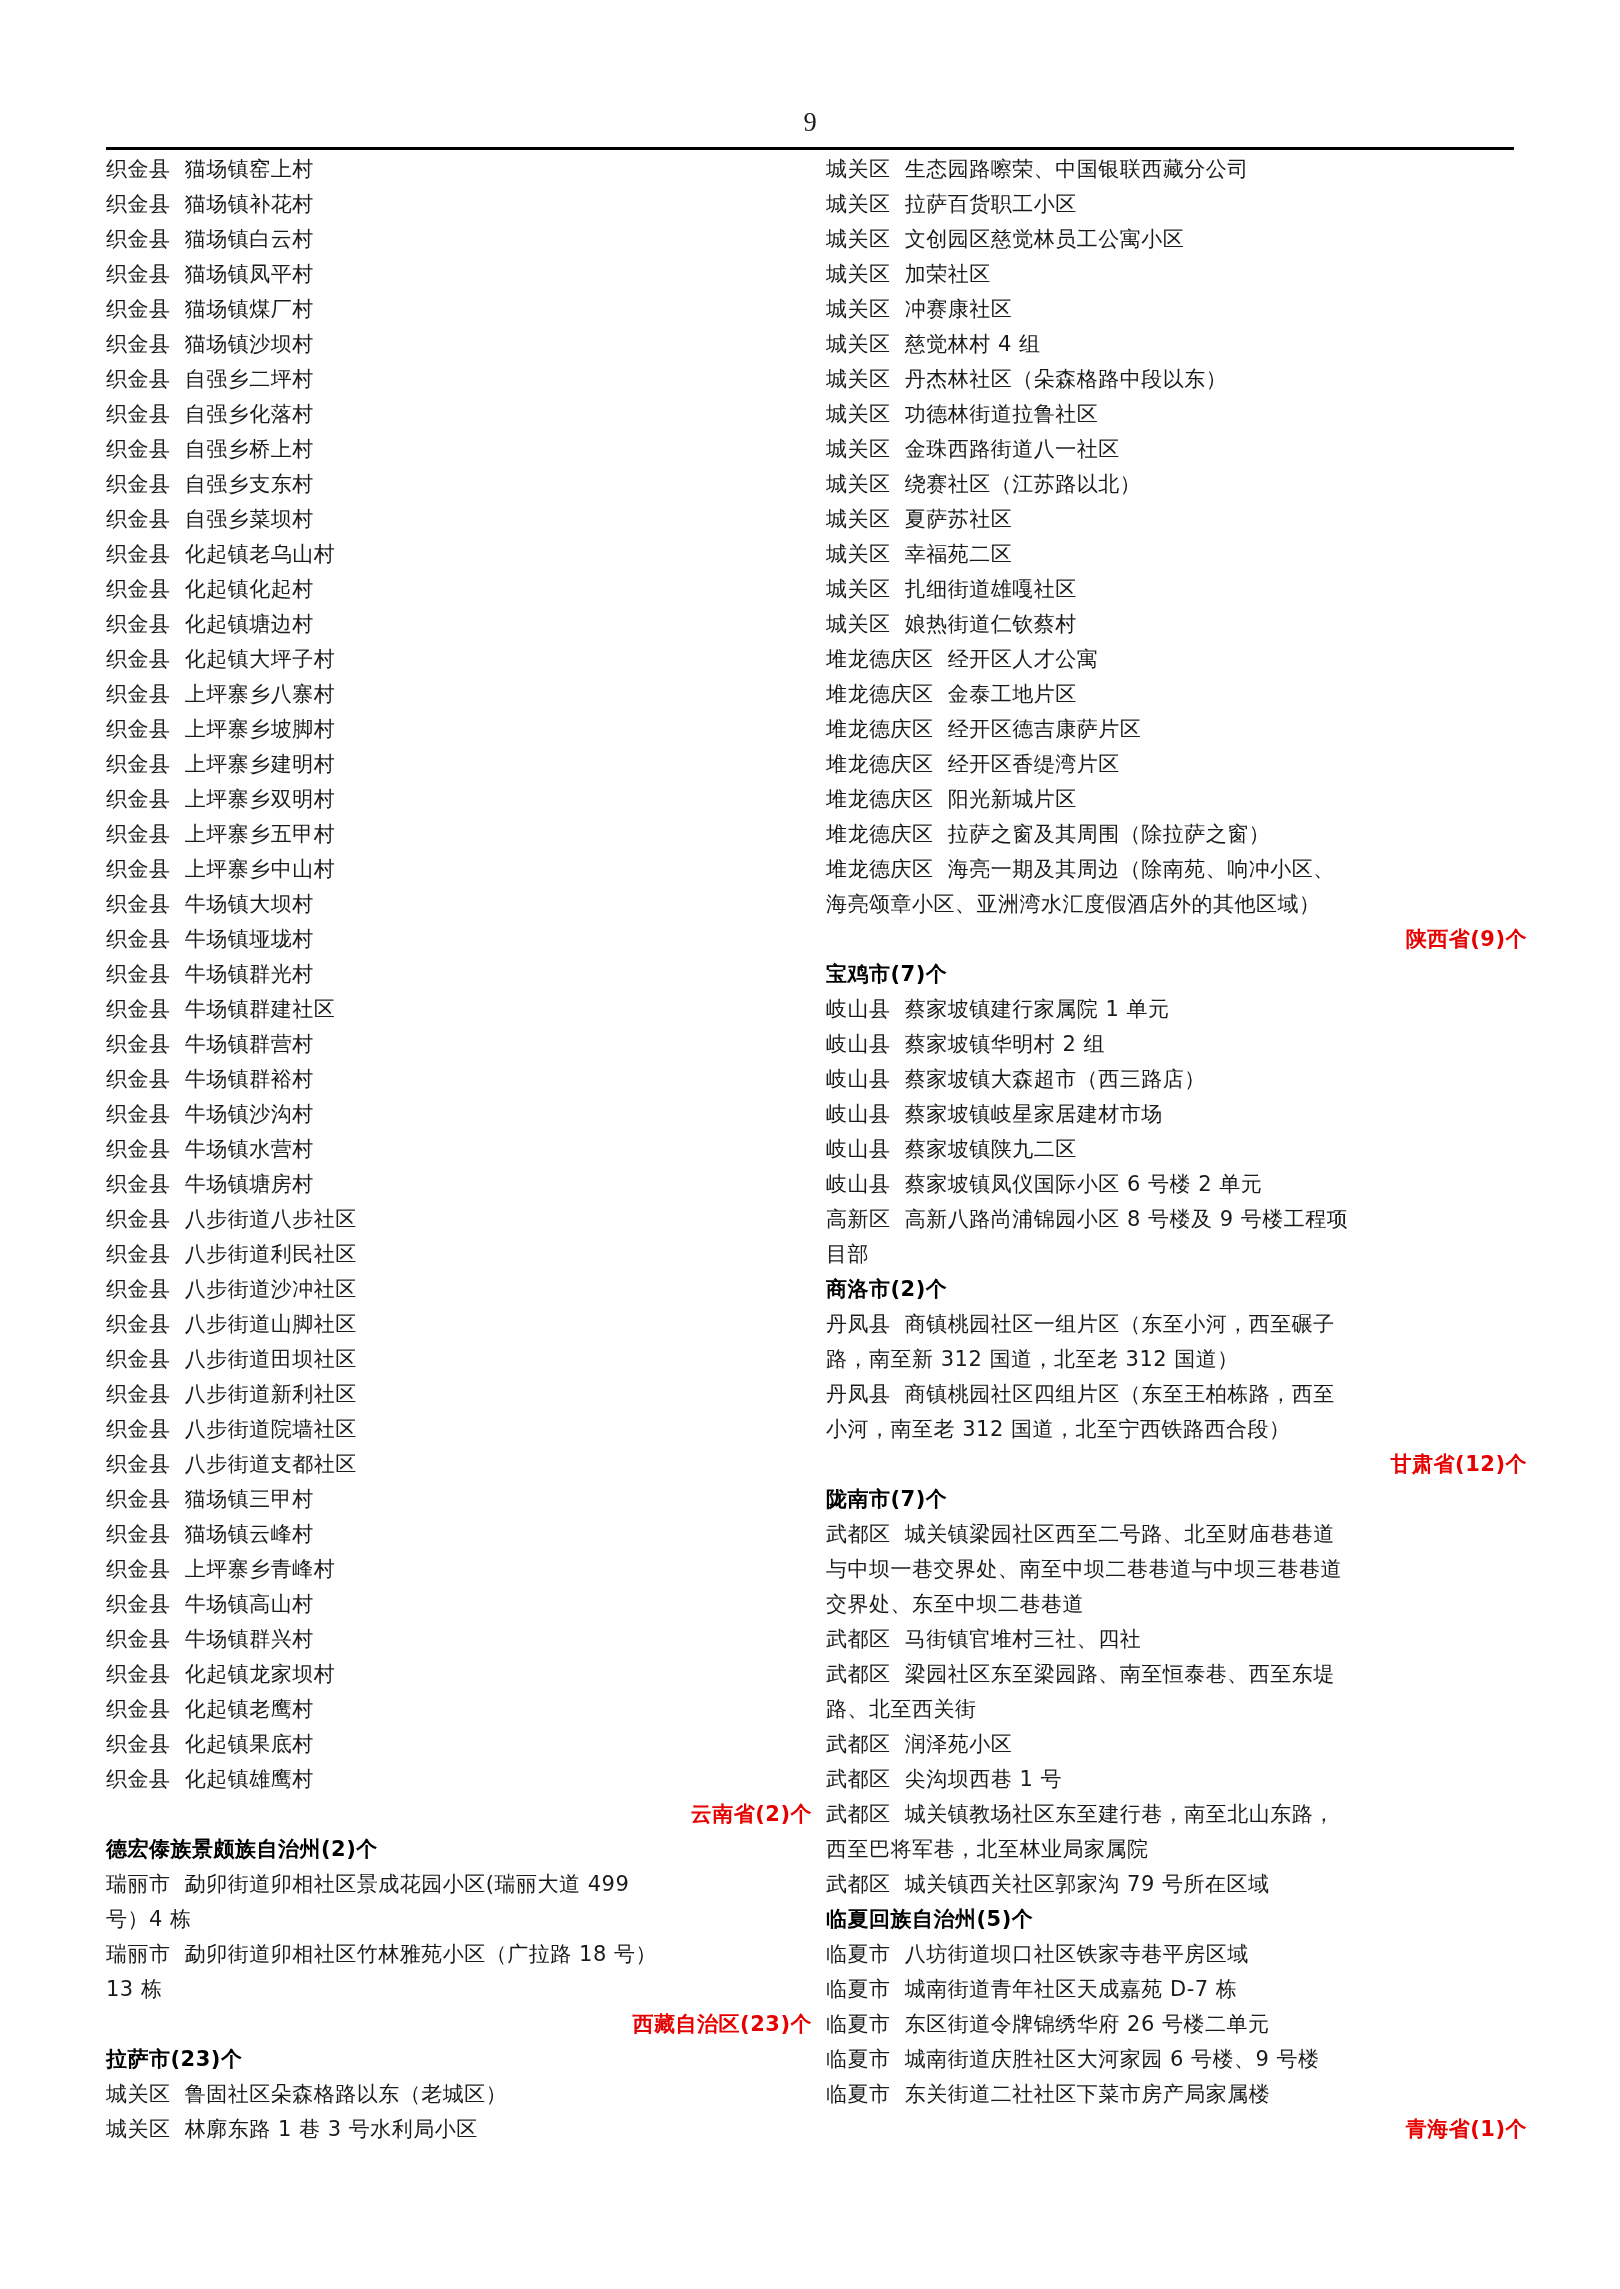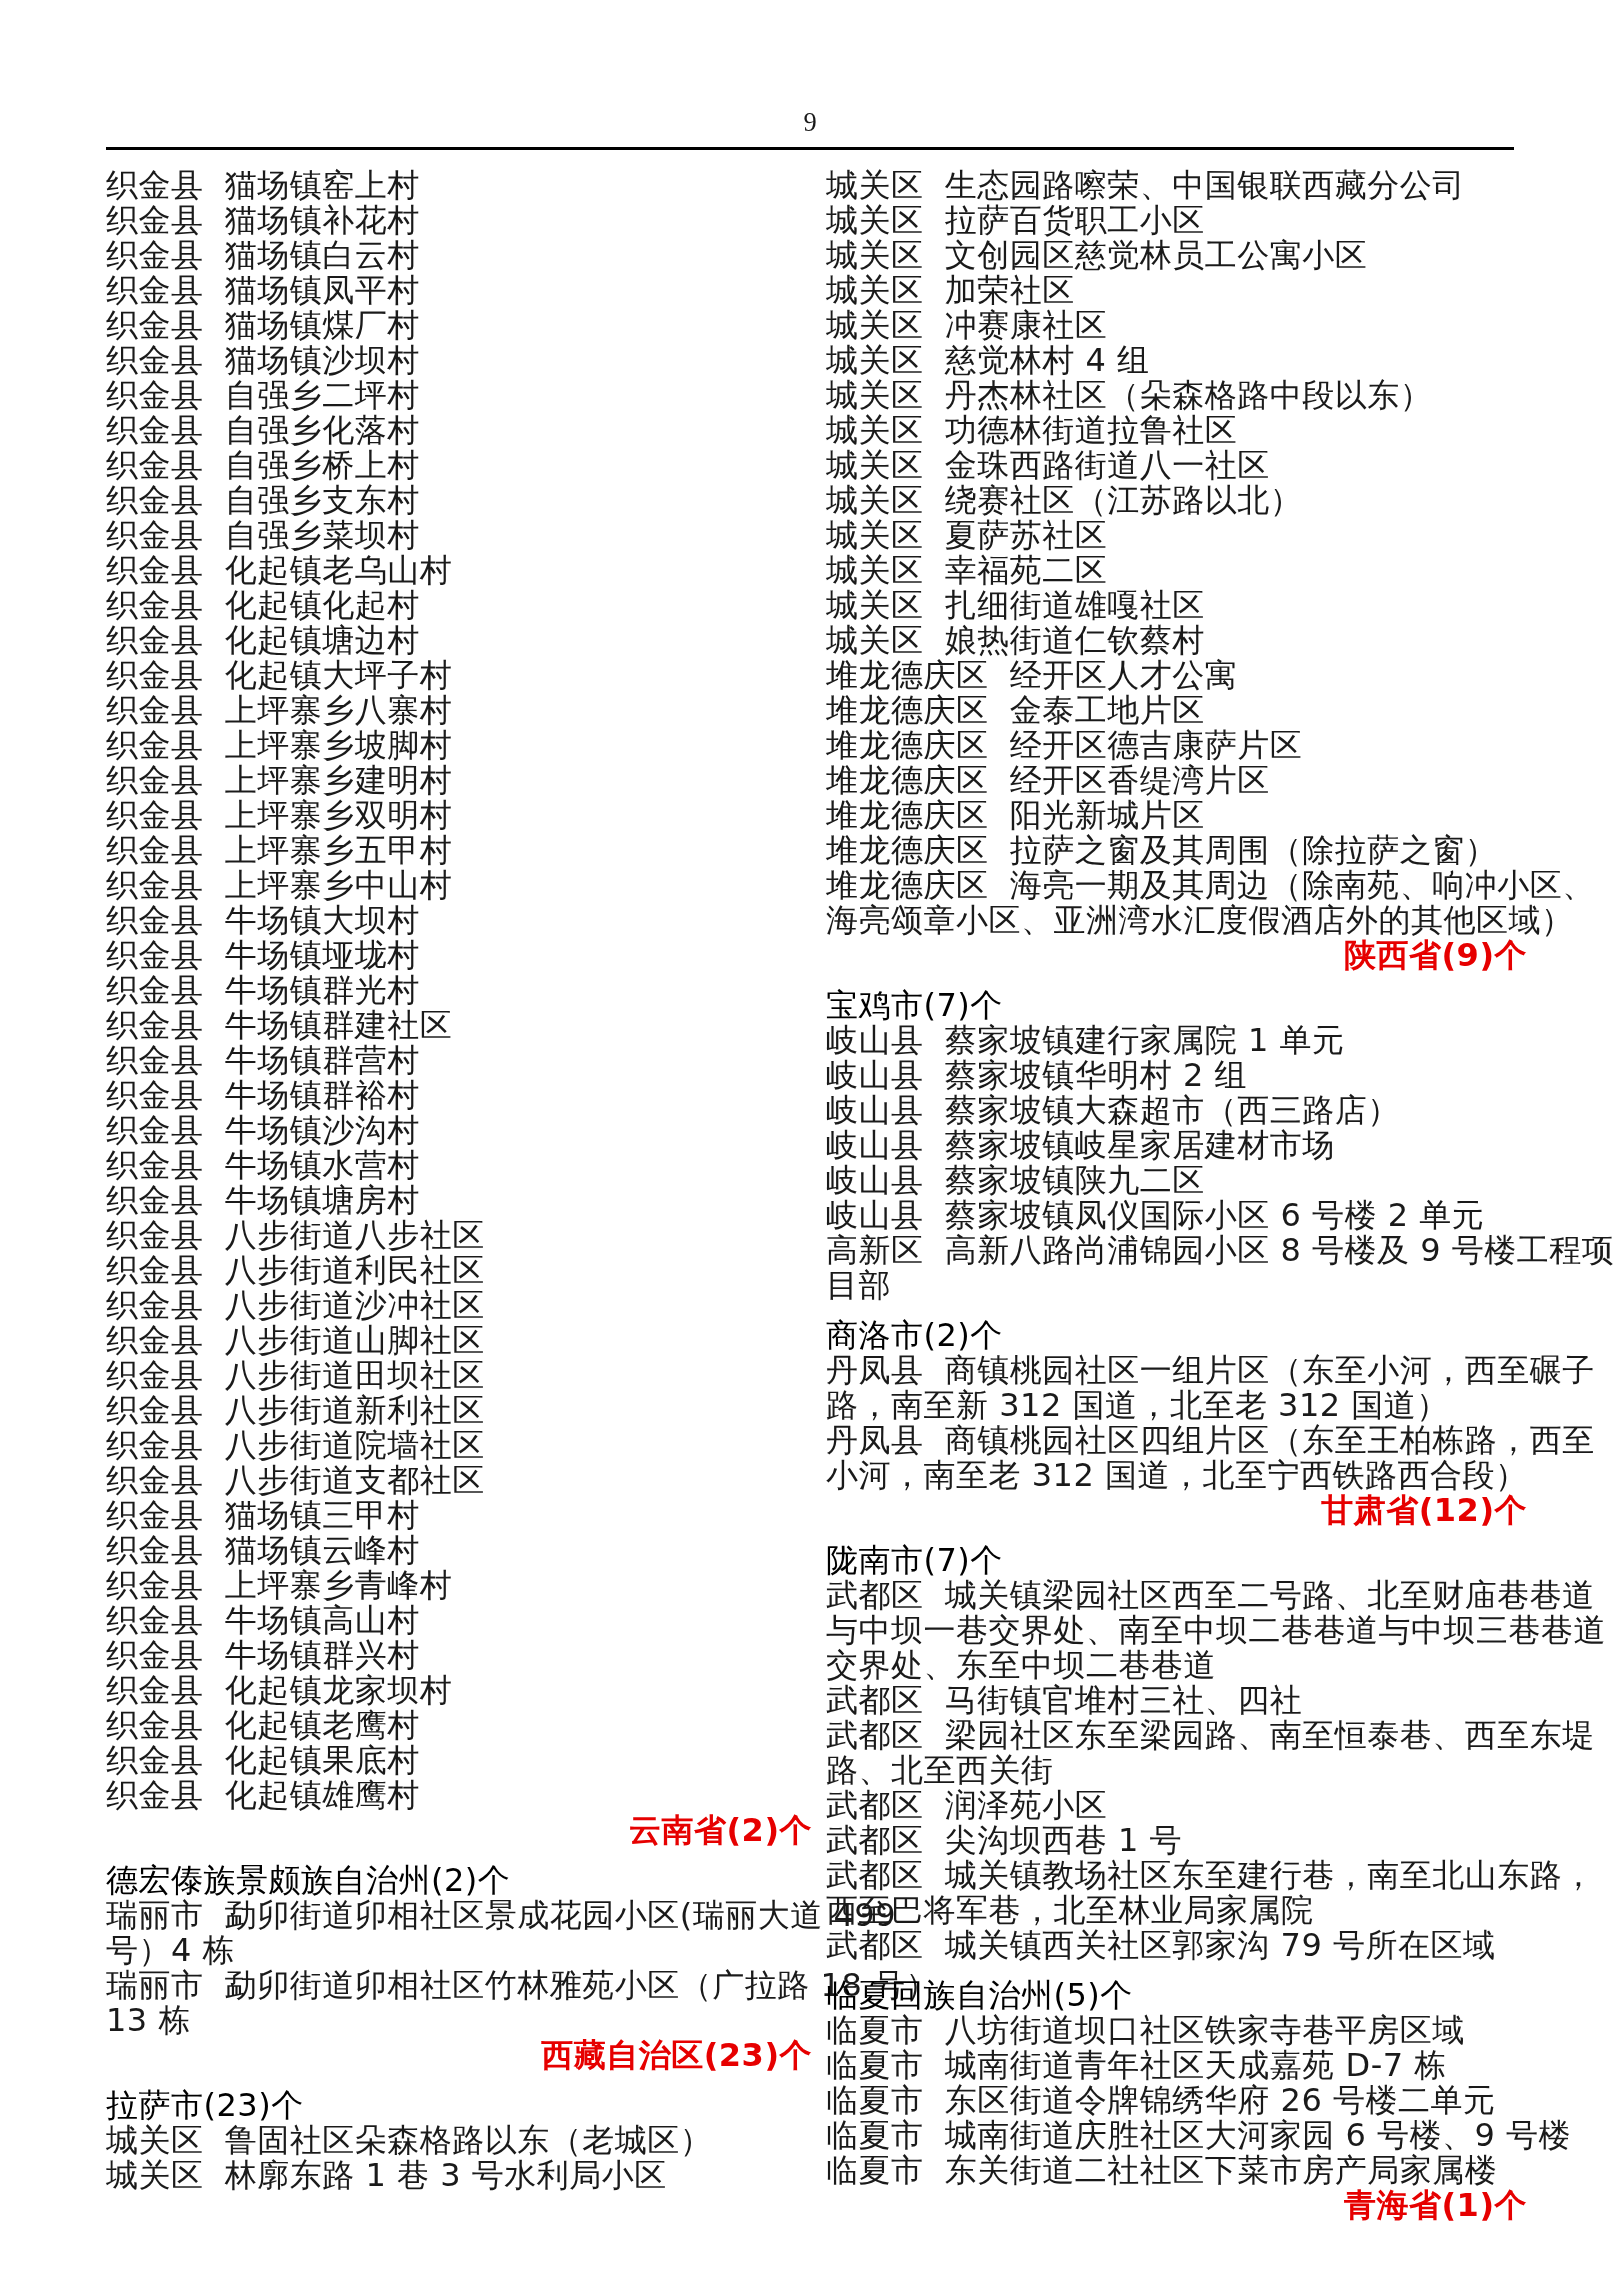--- a/index.html
+++ b/index.html
@@ -19,31 +19,31 @@
     font-family:"Liberation Serif", serif;
   }
   .header-rule {
     position:absolute;
     left:106px; top:147px;
     width:1408px; height:2.9px;
     background:#000000;
   }
   .column {
     position:absolute;
-    top:168px;
-    font-size:32px;
+    top:152px;
+    font-size:21px;
     line-height:35px;
     white-space:pre;
     letter-spacing:0.5px;
   }
   .column-left  { left:106px; width:706px; }
   .column-right { left:826px; width:701px; }
   .line { height:35px; }
   .line.red  { color:var(--accent-red, #e60000); font-weight:700;text-align:right; }
-  .line.bold { color:#000000; font-weight:400;margin-top:15px; }
+  .line.bold { color:#000000; font-weight:700; }
 </style>
 </head>
 <body>
 
 <div class="page">
   <div class="page-number">9</div>
   <div class="header-rule"></div>
   <div class="column column-left"><div class="line normal">织金县  猫场镇窑上村</div><div class="line normal">织金县  猫场镇补花村</div><div class="line normal">织金县  猫场镇白云村</div><div class="line normal">织金县  猫场镇凤平村</div><div class="line normal">织金县  猫场镇煤厂村</div><div class="line normal">织金县  猫场镇沙坝村</div><div class="line normal">织金县  自强乡二坪村</div><div class="line normal">织金县  自强乡化落村</div><div class="line normal">织金县  自强乡桥上村</div><div class="line normal">织金县  自强乡支东村</div><div class="line normal">织金县  自强乡菜坝村</div><div class="line normal">织金县  化起镇老乌山村</div><div class="line normal">织金县  化起镇化起村</div><div class="line normal">织金县  化起镇塘边村</div><div class="line normal">织金县  化起镇大坪子村</div><div class="line normal">织金县  上坪寨乡八寨村</div><div class="line normal">织金县  上坪寨乡坡脚村</div><div class="line normal">织金县  上坪寨乡建明村</div><div class="line normal">织金县  上坪寨乡双明村</div><div class="line normal">织金县  上坪寨乡五甲村</div><div class="line normal">织金县  上坪寨乡中山村</div><div class="line normal">织金县  牛场镇大坝村</div><div class="line normal">织金县  牛场镇垭垅村</div><div class="line normal">织金县  牛场镇群光村</div><div class="line normal">织金县  牛场镇群建社区</div><div class="line normal">织金县  牛场镇群营村</div><div class="line normal">织金县  牛场镇群裕村</div><div class="line normal">织金县  牛场镇沙沟村</div><div class="line normal">织金县  牛场镇水营村</div><div class="line normal">织金县  牛场镇塘房村</div><div class="line normal">织金县  八步街道八步社区</div><div class="line normal">织金县  八步街道利民社区</div><div class="line normal">织金县  八步街道沙冲社区</div><div class="line normal">织金县  八步街道山脚社区</div><div class="line normal">织金县  八步街道田坝社区</div><div class="line normal">织金县  八步街道新利社区</div><div class="line normal">织金县  八步街道院墙社区</div><div class="line normal">织金县  八步街道支都社区</div><div class="line normal">织金县  猫场镇三甲村</div><div class="line normal">织金县  猫场镇云峰村</div><div class="line normal">织金县  上坪寨乡青峰村</div><div class="line normal">织金县  牛场镇高山村</div><div class="line normal">织金县  牛场镇群兴村</div><div class="line normal">织金县  化起镇龙家坝村</div><div class="line normal">织金县  化起镇老鹰村</div><div class="line normal">织金县  化起镇果底村</div><div class="line normal">织金县  化起镇雄鹰村</div><div class="line red">云南省(2)个</div><div class="line bold">德宏傣族景颇族自治州(2)个</div><div class="line normal">瑞丽市  勐卯街道卯相社区景成花园小区(瑞丽大道 499</div><div class="line normal">号）4 栋</div><div class="line normal">瑞丽市  勐卯街道卯相社区竹林雅苑小区（广拉路 18 号）</div><div class="line normal">13 栋</div><div class="line red">西藏自治区(23)个</div><div class="line bold">拉萨市(23)个</div><div class="line normal">城关区  鲁固社区朵森格路以东（老城区）</div><div class="line normal">城关区  林廓东路 1 巷 3 号水利局小区</div></div>
   <div class="column column-right"><div class="line normal">城关区  生态园路嚓荣、中国银联西藏分公司</div><div class="line normal">城关区  拉萨百货职工小区</div><div class="line normal">城关区  文创园区慈觉林员工公寓小区</div><div class="line normal">城关区  加荣社区</div><div class="line normal">城关区  冲赛康社区</div><div class="line normal">城关区  慈觉林村 4 组</div><div class="line normal">城关区  丹杰林社区（朵森格路中段以东）</div><div class="line normal">城关区  功德林街道拉鲁社区</div><div class="line normal">城关区  金珠西路街道八一社区</div><div class="line normal">城关区  绕赛社区（江苏路以北）</div><div class="line normal">城关区  夏萨苏社区</div><div class="line normal">城关区  幸福苑二区</div><div class="line normal">城关区  扎细街道雄嘎社区</div><div class="line normal">城关区  娘热街道仁钦蔡村</div><div class="line normal">堆龙德庆区  经开区人才公寓</div><div class="line normal">堆龙德庆区  金泰工地片区</div><div class="line normal">堆龙德庆区  经开区德吉康萨片区</div><div class="line normal">堆龙德庆区  经开区香缇湾片区</div><div class="line normal">堆龙德庆区  阳光新城片区</div><div class="line normal">堆龙德庆区  拉萨之窗及其周围（除拉萨之窗）</div><div class="line normal">堆龙德庆区  海亮一期及其周边（除南苑、响冲小区、</div><div class="line normal">海亮颂章小区、亚洲湾水汇度假酒店外的其他区域）</div><div class="line red">陕西省(9)个</div><div class="line bold">宝鸡市(7)个</div><div class="line normal">岐山县  蔡家坡镇建行家属院 1 单元</div><div class="line normal">岐山县  蔡家坡镇华明村 2 组</div><div class="line normal">岐山县  蔡家坡镇大森超市（西三路店）</div><div class="line normal">岐山县  蔡家坡镇岐星家居建材市场</div><div class="line normal">岐山县  蔡家坡镇陕九二区</div><div class="line normal">岐山县  蔡家坡镇凤仪国际小区 6 号楼 2 单元</div><div class="line normal">高新区  高新八路尚浦锦园小区 8 号楼及 9 号楼工程项</div><div class="line normal">目部</div><div class="line bold">商洛市(2)个</div><div class="line normal">丹凤县  商镇桃园社区一组片区（东至小河，西至碾子</div><div class="line normal">路，南至新 312 国道，北至老 312 国道）</div><div class="line normal">丹凤县  商镇桃园社区四组片区（东至王柏栋路，西至</div><div class="line normal">小河，南至老 312 国道，北至宁西铁路西合段）</div><div class="line red">甘肃省(12)个</div><div class="line bold">陇南市(7)个</div><div class="line normal">武都区  城关镇梁园社区西至二号路、北至财庙巷巷道</div><div class="line normal">与中坝一巷交界处、南至中坝二巷巷道与中坝三巷巷道</div><div class="line normal">交界处、东至中坝二巷巷道</div><div class="line normal">武都区  马街镇官堆村三社、四社</div><div class="line normal">武都区  梁园社区东至梁园路、南至恒泰巷、西至东堤</div><div class="line normal">路、北至西关街</div><div class="line normal">武都区  润泽苑小区</div><div class="line normal">武都区  尖沟坝西巷 1 号</div><div class="line normal">武都区  城关镇教场社区东至建行巷，南至北山东路，</div><div class="line normal">西至巴将军巷，北至林业局家属院</div><div class="line normal">武都区  城关镇西关社区郭家沟 79 号所在区域</div><div class="line bold">临夏回族自治州(5)个</div><div class="line normal">临夏市  八坊街道坝口社区铁家寺巷平房区域</div><div class="line normal">临夏市  城南街道青年社区天成嘉苑 D-7 栋</div><div class="line normal">临夏市  东区街道令牌锦绣华府 26 号楼二单元</div><div class="line normal">临夏市  城南街道庆胜社区大河家园 6 号楼、9 号楼</div><div class="line normal">临夏市  东关街道二社社区下菜市房产局家属楼</div><div class="line red">青海省(1)个</div></div>
 </div>

